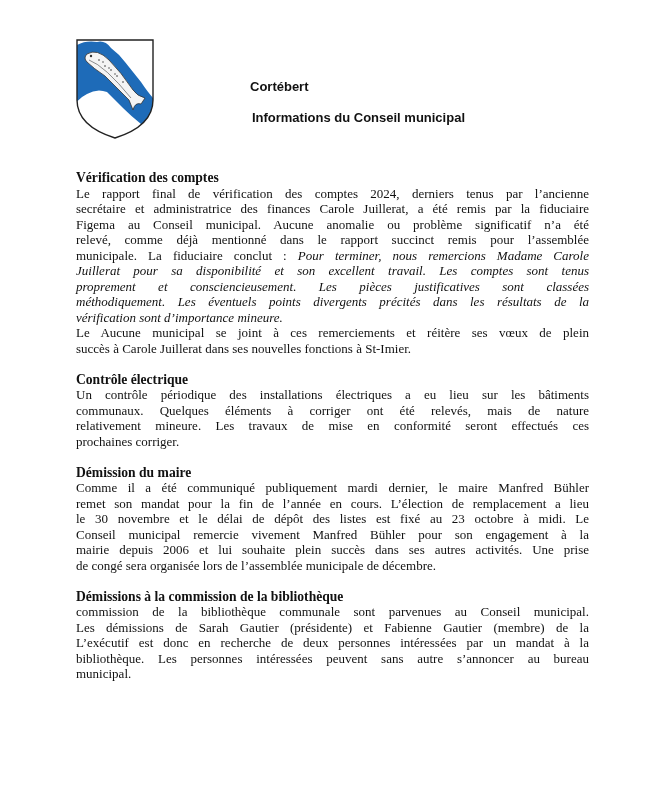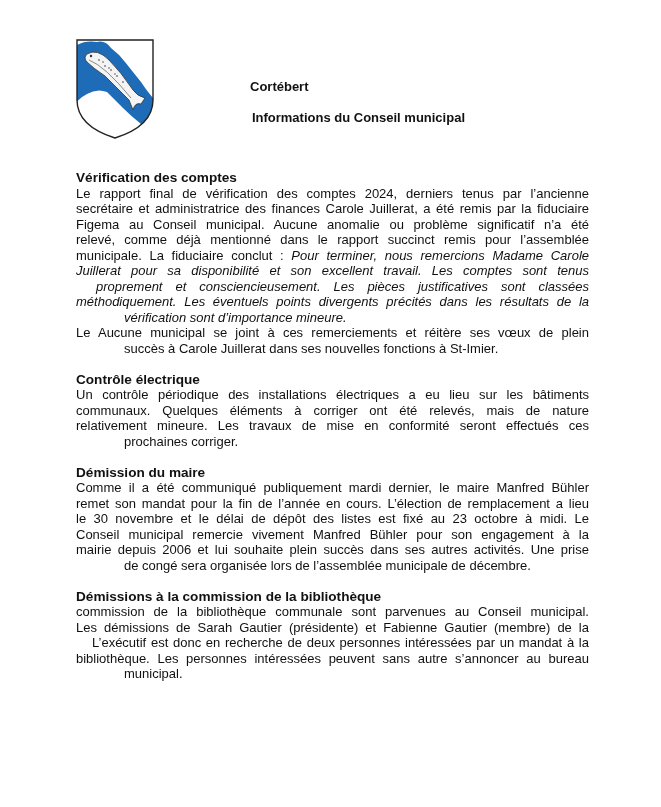--- a/index.html
+++ b/index.html
@@ -10,29 +10,29 @@
     .crest { position: absolute; left: 75px; top: 38px; width: 80px; height: 102px; }
     .title {
       position: absolute; left: 250px; width: 160px; top: 79px;
       text-align: left; font-weight: bold; font-size: 13px;
     }
     .subtitle {
       position: absolute; left: 200px; width: 265px; top: 110px;
       text-align: right; font-weight: bold; font-size: 13px;
     }
     .content { position: absolute; left: 76px; top: 170px; width: 513px; }
-    .section { margin-bottom: 15.5px; }
+    .section { margin-bottom: 15.5px; font-family: Liberation Serif, serif; }
     .section h2 {
       margin: 0; font-size: 13.6px; font-weight: bold; line-height: 15.5px;
     }
     .line {
       font-size: 13px; line-height: 15.5px; height: 15.5px;
       text-align: justify; text-align-last: justify; white-space: nowrap;
     }
-    .line.last { text-align-last: left; margin-left: 48px; }
+    .line.last { text-align-last: left; }
     .line i { font-style: italic; }
   </style>
 </head>
 <body>
 
 <div class="crest">
   <svg viewBox="0 0 80 102" width="80" height="102">
     <defs>
       <clipPath id="shield">
           <path d="M2 2 H78 V62 Q78 88 40 100 Q2 88 2 62 Z"></path>
@@ -64,21 +64,21 @@
 
 <div class="content" id="content">
     <div class="section">
       <h2>Vérification des comptes</h2>
       <div class="line" style="word-spacing: 0px;"><span>Le rapport final de vérification des comptes 2024, derniers tenus par l’ancienne</span></div>
       <div class="line" style="word-spacing: 0px;"><span>secrétaire et administratrice des finances Carole Juillerat, a été remis par la fiduciaire</span></div>
       <div class="line" style="word-spacing: 0px;"><span>Figema au Conseil municipal. Aucune anomalie ou problème significatif n’a été</span></div>
       <div class="line" style="word-spacing: 0px;"><span>relevé, comme déjà mentionné dans le rapport succinct remis pour l’assemblée</span></div>
       <div class="line" style="word-spacing: 0px;"><span>municipale. La fiduciaire conclut : </span><i>Pour terminer, nous remercions Madame Carole</i></div>
       <div class="line" style="word-spacing: 0px;"><i>Juillerat pour sa disponibilité et son excellent travail. Les comptes sont tenus</i></div>
-      <div class="line" style="word-spacing: 0px; margin-left: 20px;"><i>proprement et consciencieusement. Les pièces justificatives sont classées</i></div>
+      <div class="line" style="word-spacing: 0px;"><i>proprement et consciencieusement. Les pièces justificatives sont classées</i></div>
       <div class="line" style="word-spacing: 0px;"><i>méthodiquement. Les éventuels points divergents précités dans les résultats de la</i></div>
       <div class="line last"><i>vérification sont d’importance mineure.</i></div>
       <div class="line" style="word-spacing: 0px;"><span>Le Aucune municipal se joint à ces remerciements et réitère ses vœux de plein</span></div>
       <div class="line last"><span>succès à Carole Juillerat dans ses nouvelles fonctions à St-Imier.</span></div>
     </div>
     <div class="section">
       <h2>Contrôle électrique</h2>
       <div class="line" style="word-spacing: 0px;"><span>Un contrôle périodique des installations électriques a eu lieu sur les bâtiments</span></div>
       <div class="line" style="word-spacing: 0px;"><span>communaux. Quelques éléments à corriger ont été relevés, mais de nature</span></div>
       <div class="line" style="word-spacing: 0px;"><span>relativement mineure. Les travaux de mise en conformité seront effectués ces</span></div>
@@ -90,17 +90,17 @@
       <div class="line" style="word-spacing: 0px;"><span>remet son mandat pour la fin de l’année en cours. L’élection de remplacement a lieu</span></div>
       <div class="line" style="word-spacing: 0px;"><span>le 30 novembre et le délai de dépôt des listes est fixé au 23 octobre à midi. Le</span></div>
       <div class="line" style="word-spacing: 0px;"><span>Conseil municipal remercie vivement Manfred Bühler pour son engagement à la</span></div>
       <div class="line" style="word-spacing: 0px;"><span>mairie depuis 2006 et lui souhaite plein succès dans ses autres activités. Une prise</span></div>
       <div class="line last"><span>de congé sera organisée lors de l’assemblée municipale de décembre.</span></div>
     </div>
     <div class="section">
       <h2>Démissions à la commission de la bibliothèque</h2>
       <div class="line" style="word-spacing: 0px;"><span>commission de la bibliothèque communale sont parvenues au Conseil municipal.</span></div>
       <div class="line" style="word-spacing: 0px;"><span>Les démissions de Sarah Gautier (présidente) et Fabienne Gautier (membre) de la</span></div>
-      <div class="line" style="word-spacing: 0px; margin-left: 16px;"><span>L’exécutif est donc en recherche de deux personnes intéressées par un mandat à la</span></div>
+      <div class="line" style="word-spacing: 0px;"><span>L’exécutif est donc en recherche de deux personnes intéressées par un mandat à la</span></div>
       <div class="line" style="word-spacing: 0px;"><span>bibliothèque. Les personnes intéressées peuvent sans autre s’annoncer au bureau</span></div>
       <div class="line last"><span>municipal.</span></div>
     </div>
   </div>
 
 </body></html>

